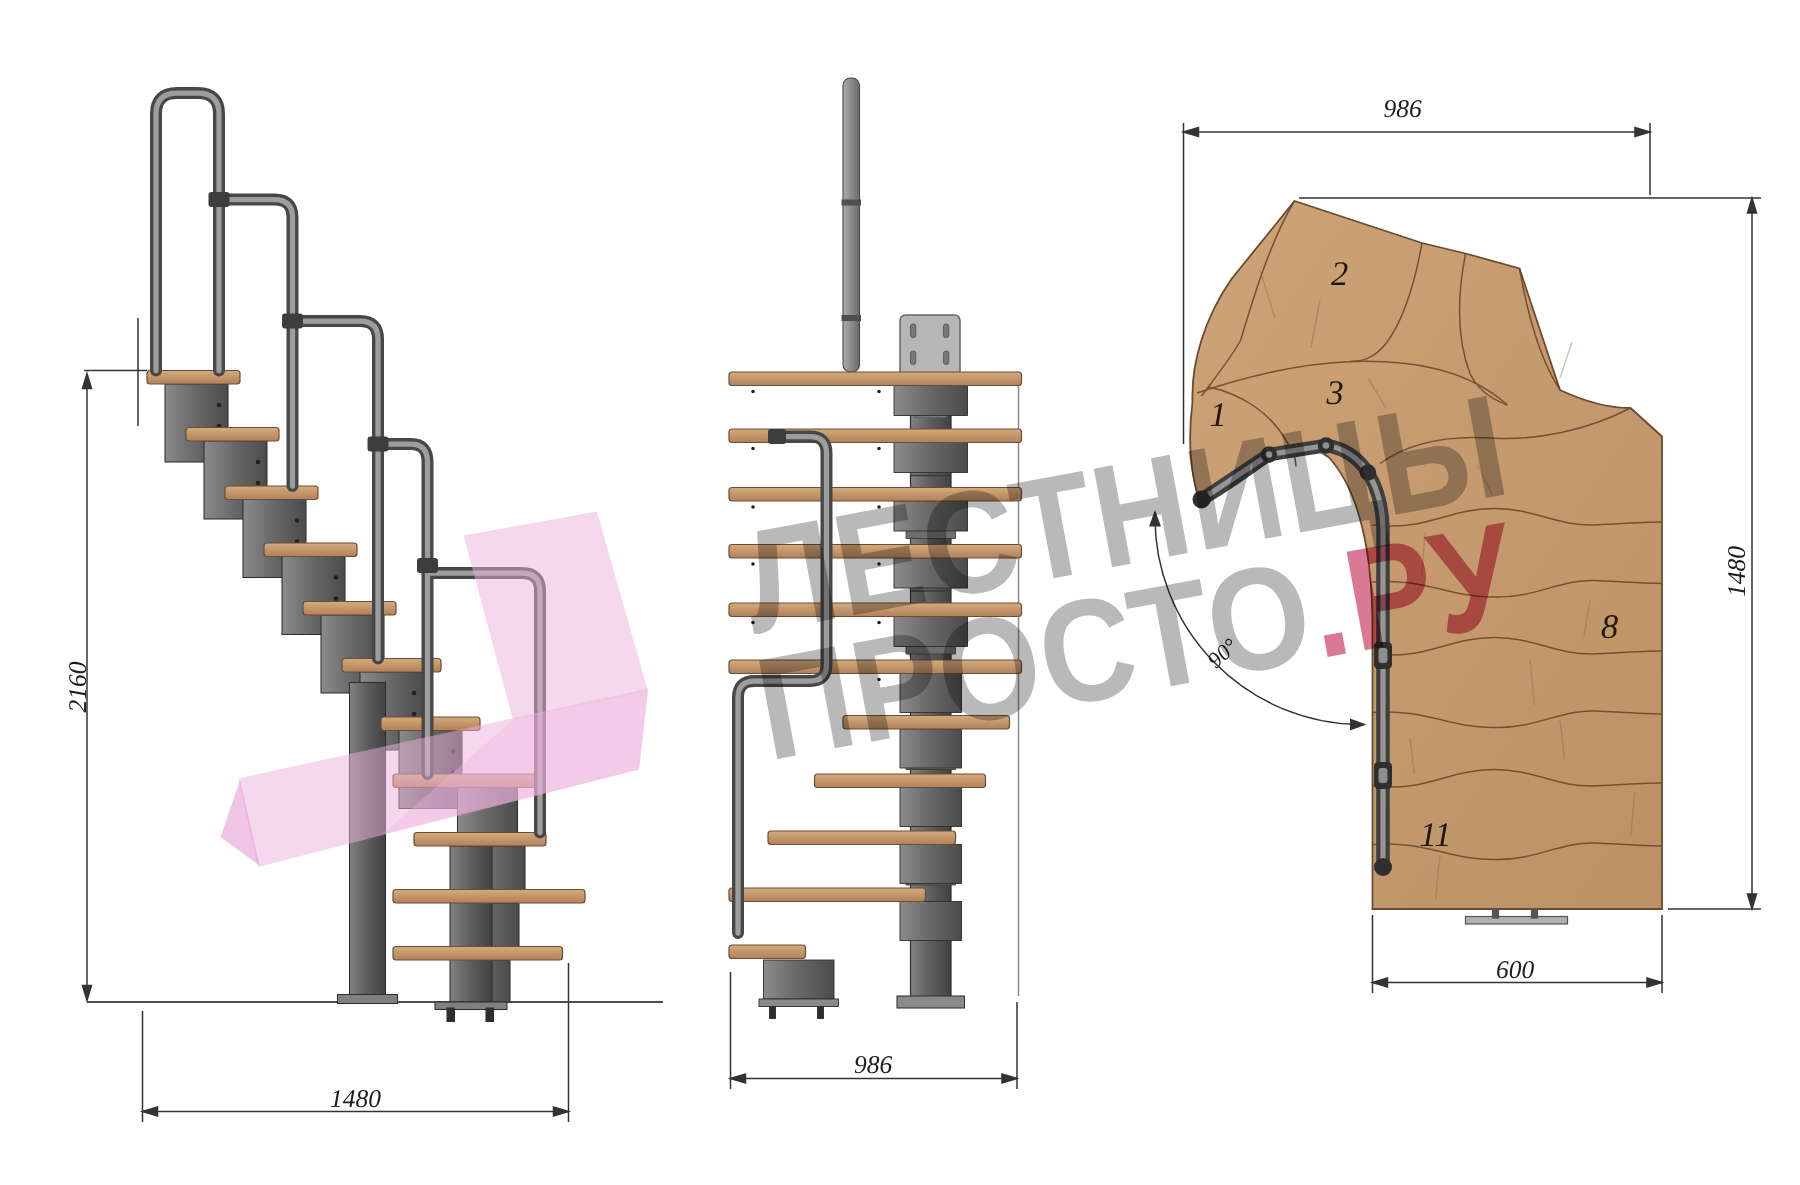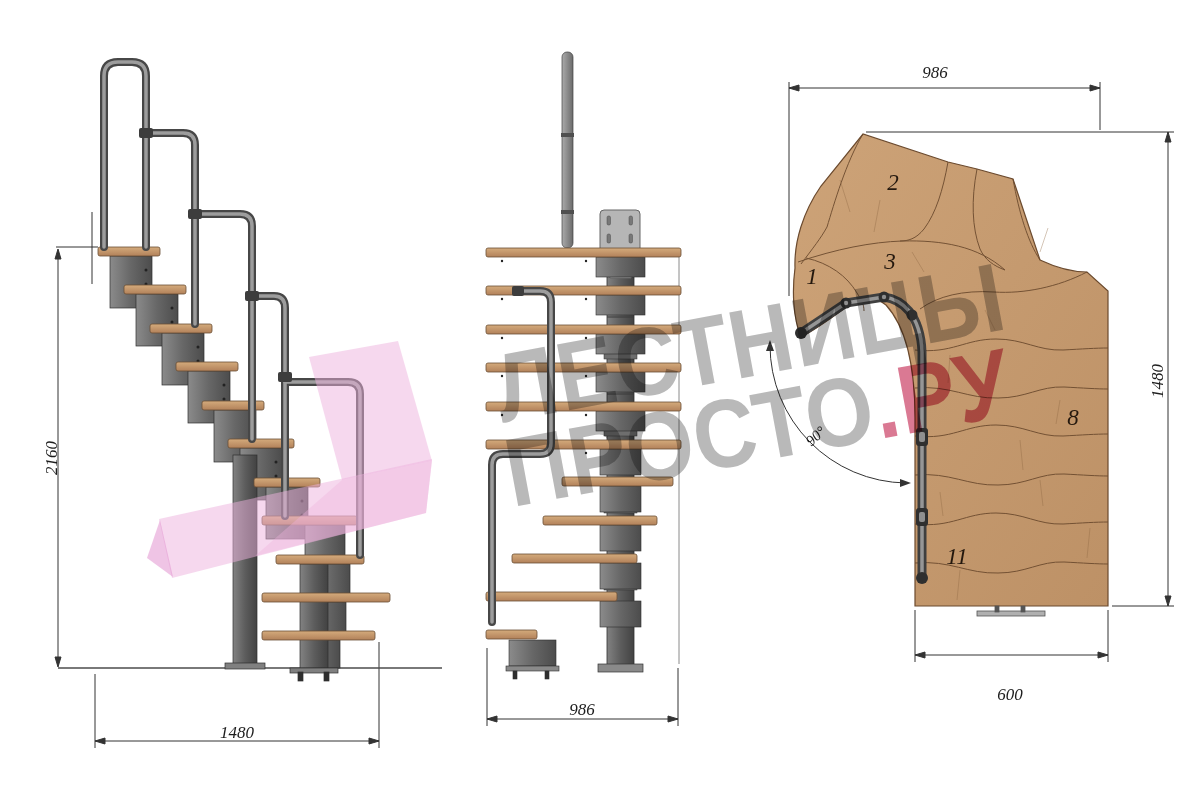--- a/index.html
+++ b/index.html
@@ -334,21 +334,21 @@
   </g>
 </svg>
 
   <span class="dim vert" style="left:22px;top:448px;width:60px;">2160</span>
   <span class="dim" style="left:207px;top:723px;width:60px;">1480</span>
 
   <span class="dim" style="left:552px;top:700px;width:60px;">986</span>
 
   <span class="dim" style="left:905px;top:63px;width:60px;">986</span>
   <span class="dim vert" style="left:1128px;top:371px;width:60px;">1480</span>
-  <span class="dim" style="left:980px;top:637px;width:60px;margin-top:48px;">600</span>
+  <span class="dim" style="left:980px;top:637px;width:60px;">600</span>
   <span class="dim" style="left:791px;top:428px;width:50px;transform:rotate(-42deg);font-size:15px;">90°</span>
 
   <span class="tn" style="left:792px;top:264px;">1</span>
   <span class="tn" style="left:873px;top:170px;">2</span>
   <span class="tn" style="left:870px;top:249px;">3</span>
   <span class="tn" style="left:1053px;top:405px;">8</span>
   <span class="tn" style="left:937px;top:544px;">11</span>
 
   <div class="wm" style="left:420px;top:287px;">ЛЕСТНИЦЫ</div>
   <div class="wm" style="left:428px;top:372px;"><span>ПРОСТО</span><span class="accent">.РУ</span></div>

